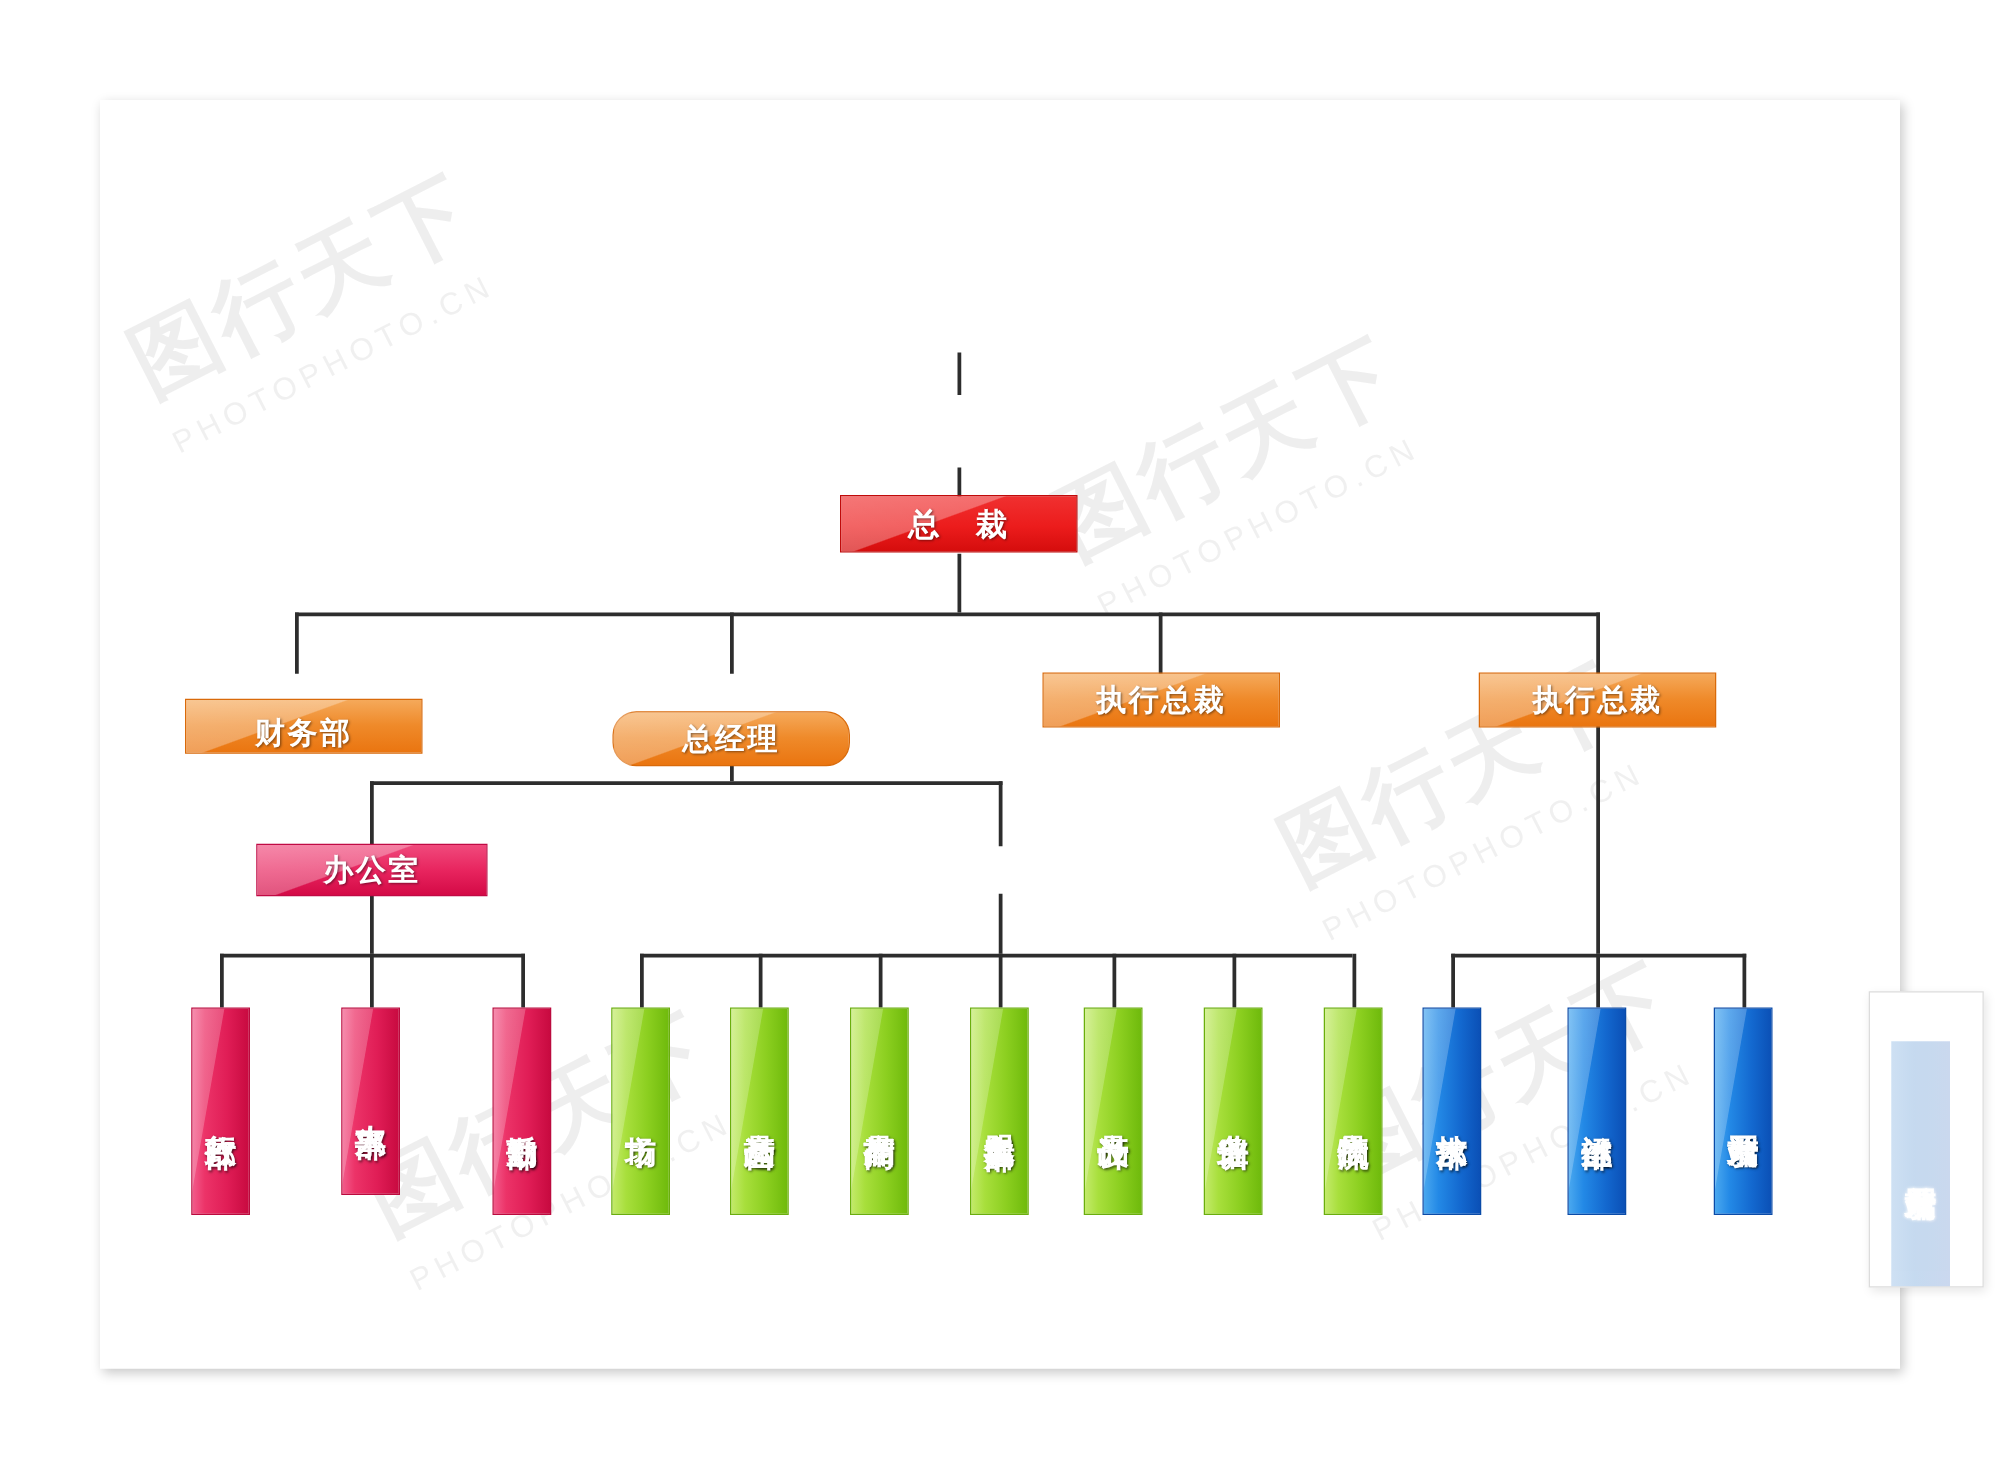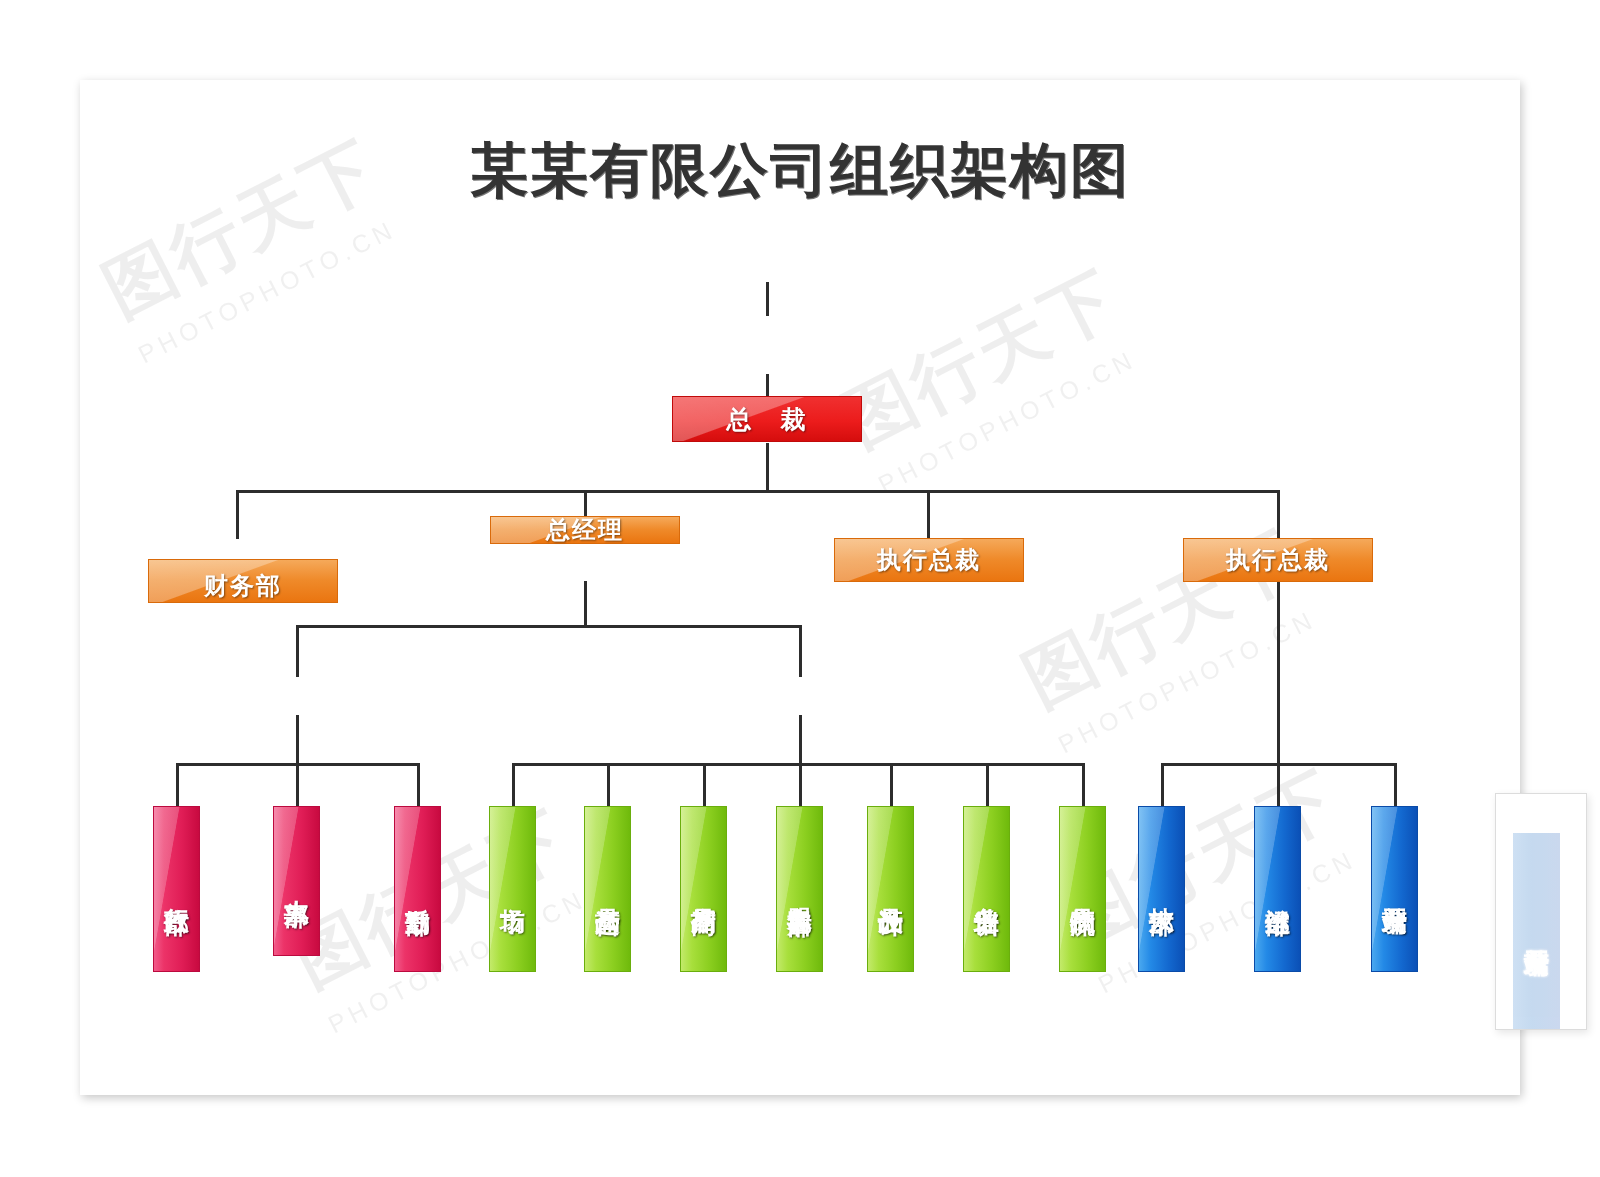--- a/index.html
+++ b/index.html
@@ -170,21 +170,20 @@
   </div>
   <div class="wm" id="wm4">
     <div class="wmtop">图行天下</div>
     <div class="wmbot">PHOTOPHOTO.CN</div>
   </div>
   <div class="wm" id="wm5">
     <div class="wmtop">图行天下</div>
     <div class="wmbot">PHOTOPHOTO.CN</div>
   </div>
 
-  <div id="title">某某有限公司组织架构图</div>
 
   <div class="ln lnv" style="left:766px;top:282px;height:34px;"></div>
 
   <div class="ln lnv" style="left:766px;top:374px;height:24px;"></div>
 
   <div class="ln lnv" style="left:766px;top:443px;height:47px;"></div>
   <div class="ln lnh" style="left:236px;top:490px;width:1044px;"></div>
 
   <div class="ln lnv" style="left:236px;top:490px;height:49px;"></div>
   <div class="ln lnv" style="left:584px;top:490px;height:49px;"></div>
@@ -218,30 +217,33 @@
   <div class="ln lnv" style="left:1277px;top:763px;height:43px;"></div>
   <div class="ln lnv" style="left:1394px;top:763px;height:43px;"></div>
 
   <div class="node n-red" style="left:672px;top:396px;width:190px;height:46px;">
     <span>总　裁</span>
   </div>
 
   <div class="node n-orange" style="left:148px;top:559px;width:190px;height:44px;align-items:flex-end;">
     <span>财务部</span>
   </div>
-  <div class="node n-orange" style="left:490px;top:516px;width:190px;height:28px;">
+  <div class="node n-orange" style="left:490px;top:569px;width:190px;height:44px;border-radius:19px;">
     <span>总经理</span>
   </div>
   <div class="node n-orange" style="left:834px;top:538px;width:190px;height:44px;">
     <span>执行总裁</span>
   </div>
   <div class="node n-orange" style="left:1183px;top:538px;width:190px;height:44px;">
     <span>执行总裁</span>
   </div>
 
+  <div class="node n-pink" style="left:205px;top:675px;width:185px;height:42px;">
+    <span>办公室</span>
+  </div>
 
   <div class="leaf l-pink" style="left:153px;top:806px;height:166px;">
     <span>行政部</span>
   </div>
   <div class="leaf l-pink" style="left:273px;top:806px;height:150px;">
     <span>人事部</span>
   </div>
   <div class="leaf l-pink" style="left:394px;top:806px;height:166px;">
     <span>后勤部</span>
   </div>

